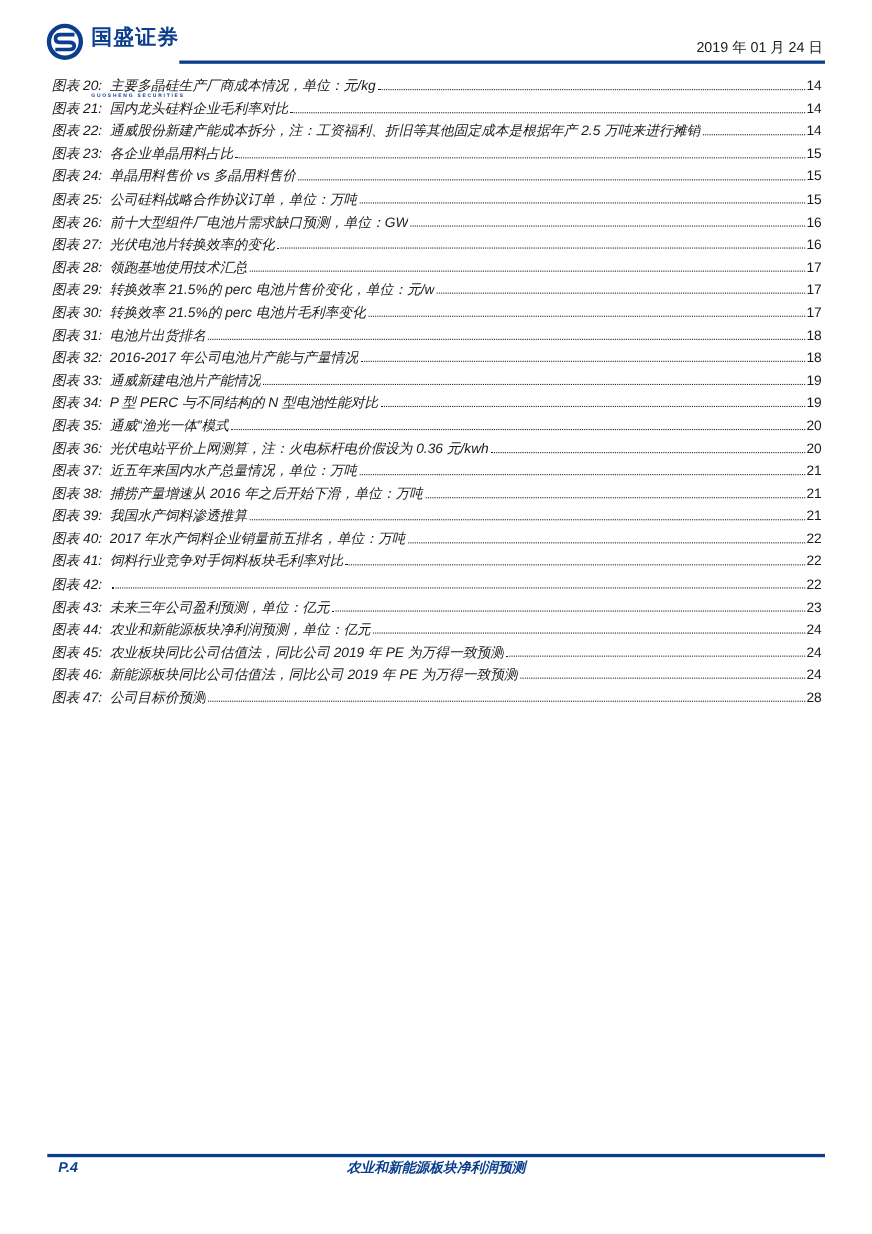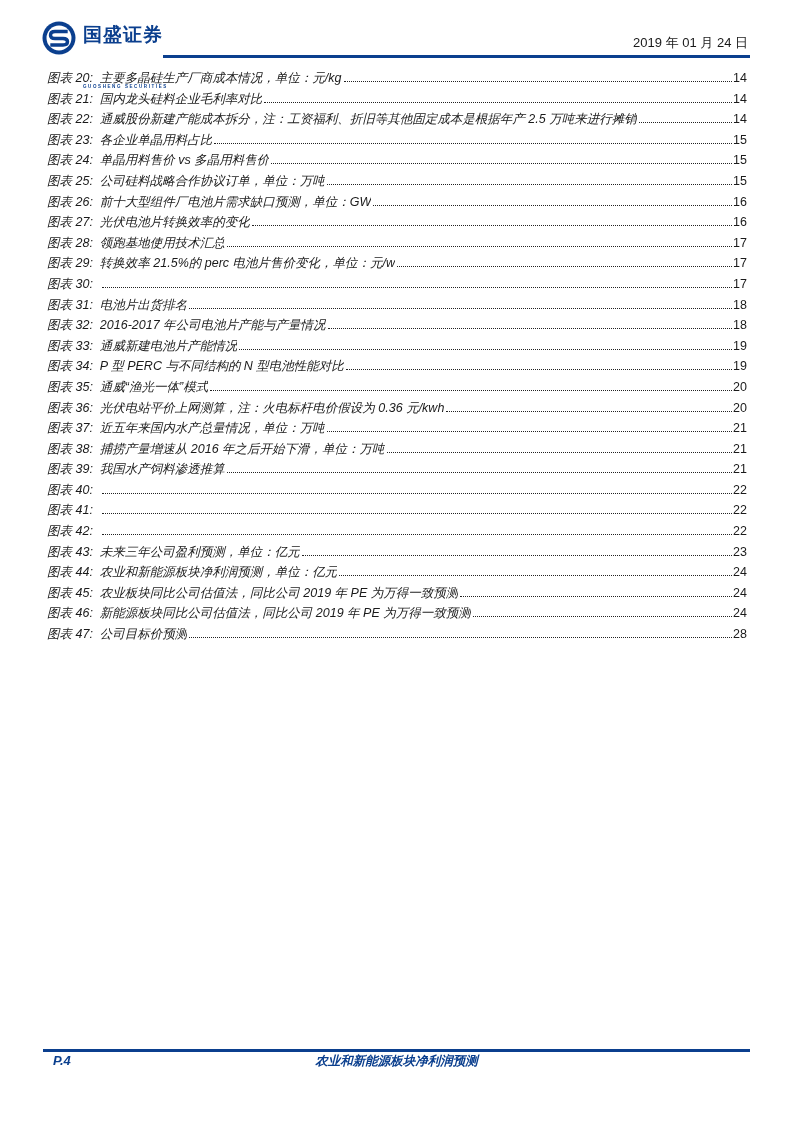--- a/index.html
+++ b/index.html
@@ -108,20 +108,21 @@
     <div class="toc-row">
       <span class="toc-label">图表 29:</span>
       <span style="width:7px;flex:0 0 7px"></span>
       <span class="toc-title">转换效率 21.5%的 perc 电池片售价变化，单位：元/w</span>
       <span class="toc-dots"></span>
       <span class="toc-page">17</span>
     </div>
     <div class="toc-row">
       <span class="toc-label">图表 30:</span>
       <span style="width:7px;flex:0 0 7px"></span>
+      <span class="toc-title">转换效率 21.5%的 perc 电池片毛利率变化</span>
       <span class="toc-dots"></span>
       <span class="toc-page">17</span>
     </div>
     <div class="toc-row">
       <span class="toc-label">图表 31:</span>
       <span style="width:7px;flex:0 0 7px"></span>
       <span class="toc-title">电池片出货排名</span>
       <span class="toc-dots"></span>
       <span class="toc-page">18</span>
     </div>
@@ -177,26 +178,28 @@
     <div class="toc-row">
       <span class="toc-label">图表 39:</span>
       <span style="width:7px;flex:0 0 7px"></span>
       <span class="toc-title">我国水产饲料渗透推算</span>
       <span class="toc-dots"></span>
       <span class="toc-page">21</span>
     </div>
     <div class="toc-row">
       <span class="toc-label">图表 40:</span>
       <span style="width:7px;flex:0 0 7px"></span>
+      <span class="toc-title">2017 年水产饲料企业销量前五排名，单位：万吨</span>
       <span class="toc-dots"></span>
       <span class="toc-page">22</span>
     </div>
     <div class="toc-row">
       <span class="toc-label">图表 41:</span>
       <span style="width:7px;flex:0 0 7px"></span>
+      <span class="toc-title">饲料行业竞争对手饲料板块毛利率对比</span>
       <span class="toc-dots"></span>
       <span class="toc-page">22</span>
     </div>
     <div class="toc-row">
       <span class="toc-label">图表 42:</span>
       <span style="width:7px;flex:0 0 7px"></span>
       <span class="toc-dots"></span>
       <span class="toc-page">22</span>
     </div>
     <div class="toc-row">

